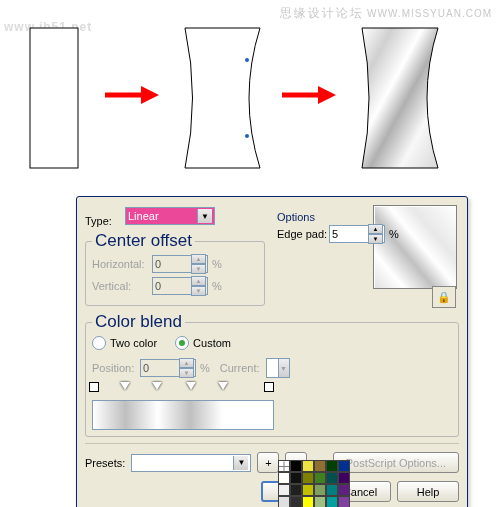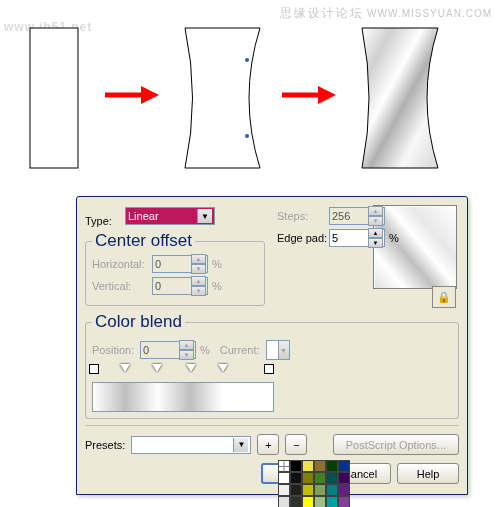--- a/index.html
+++ b/index.html
@@ -224,21 +224,21 @@
   <div class="dialog-body">
 
     <div class="preview">
       <div class="lock">🔒</div>
     </div>
 
     <div style="display:flex;gap:10px;">
       <div style="width:180px;">
         <div class="row">
           <span class="lbl" style="width:40px;">Type:</span>
-          <div class="combo" style="background:#be185d;color:#fff;">
+          <div class="combo" style="background:#ec4899;color:#fff;">
             <span>Linear</span>
             <span class="drop" style="color:#000;">▼</span>
           </div>
         </div>
         <fieldset class="win disabled">
           <legend>Center offset</legend>
           <div class="row">
             <span style="width:60px;">Horizontal:</span>
             <div class="spin">
               <input disabled="" value="0" style="">
@@ -258,47 +258,48 @@
                   <div class="sb">▼</div>
                 </div>
             </div>
             <span style="margin-left:4px;">%</span>
           </div>
         </fieldset>
       </div>
 
       <div style="width:110px;">
         <fieldset class="win" style="border:none;padding:0 0 0 2px;">
-          <div class="row disabled">
-            <span style="width:52px;">Steps:</span>
-            <div class="spin">
-              <input disabled="" value="256" style="">
-              <div class="spinbtns">
-                  <div class="sb">▲</div>
-                  <div class="sb">▼</div>
-                </div>
-            </div>
-          </div>
+          <div class="group-label">Options</div>
           <div class="row">
             <span style="width:52px;">Edge pad:</span>
             <div class="spin">
               <input value="5" style="">
               <div class="spinbtns">
                   <div class="sb">▲</div>
                   <div class="sb">▼</div>
                 </div>
             </div>
             <span style="margin-left:4px;">%</span>
           </div>
         </fieldset>
       </div>
     </div>
 
     <fieldset class="win" style="">
       <legend>Color blend</legend>
+      <div class="row" style="gap:18px;">
+        <label class="row">
+          <span class="radio"></span>
+            <span>Two color</span>
+        </label>
+        <label class="row">
+          <span class="radio on"></span>
+            <span>Custom</span>
+        </label>
+      </div>
       <div class="row disabled" style="margin-top:4px;">
         <span style="width:48px;">Position:</span>
         <div class="spin">
           <input disabled="" value="0" style="">
           <div class="spinbtns">
               <div class="sb">▲</div>
               <div class="sb">▼</div>
             </div>
         </div>
         <span style="margin:0 10px 0 4px;">%</span>

